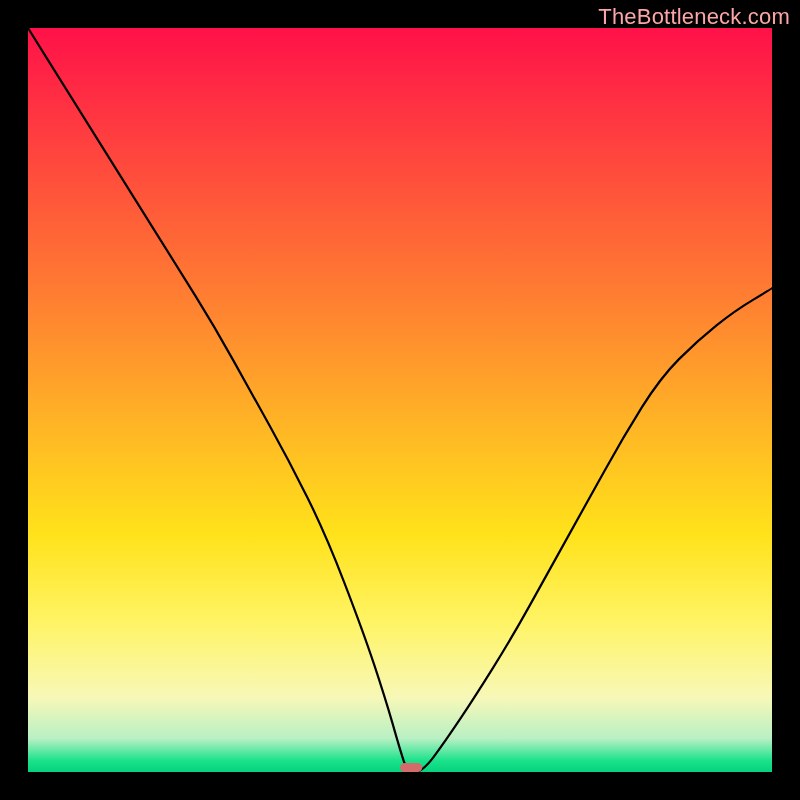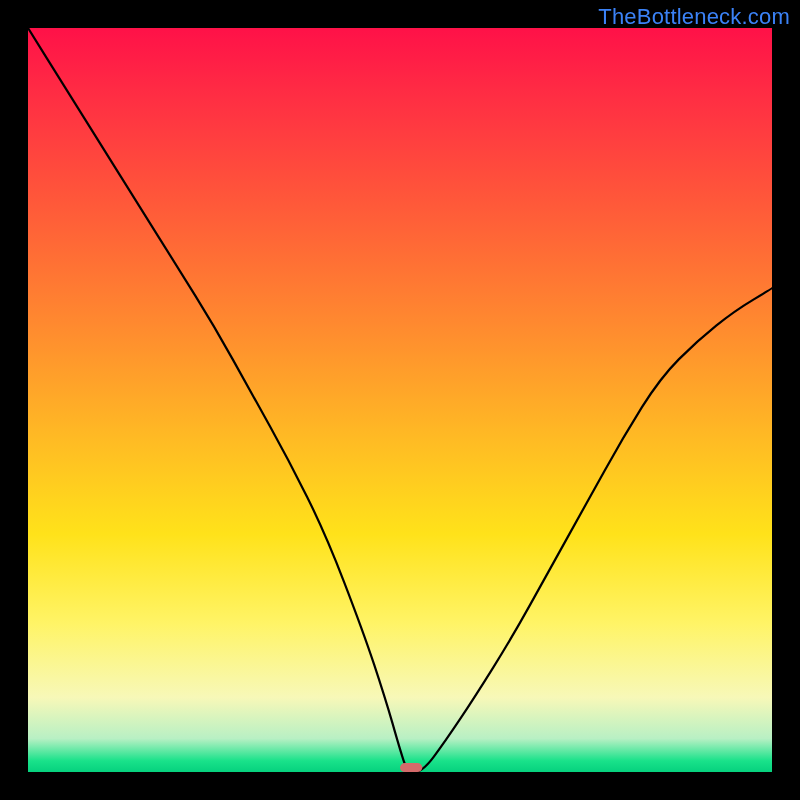--- a/index.html
+++ b/index.html
@@ -14,21 +14,21 @@
   .frame {
     position: relative;
     width: 800px;
     height: 800px;
     background: #000;
   }
   .watermark {
     position: absolute;
     top: 4px;
     right: 10px;
-    color: #3b82f6;
+    color: #fca5a5;
     font-size: 22px;
     font-weight: 500;
     letter-spacing: 0.2px;
     z-index: 10;
     text-align: right;
   }
   
   .plot {
     position: absolute;
     left: 28px;

